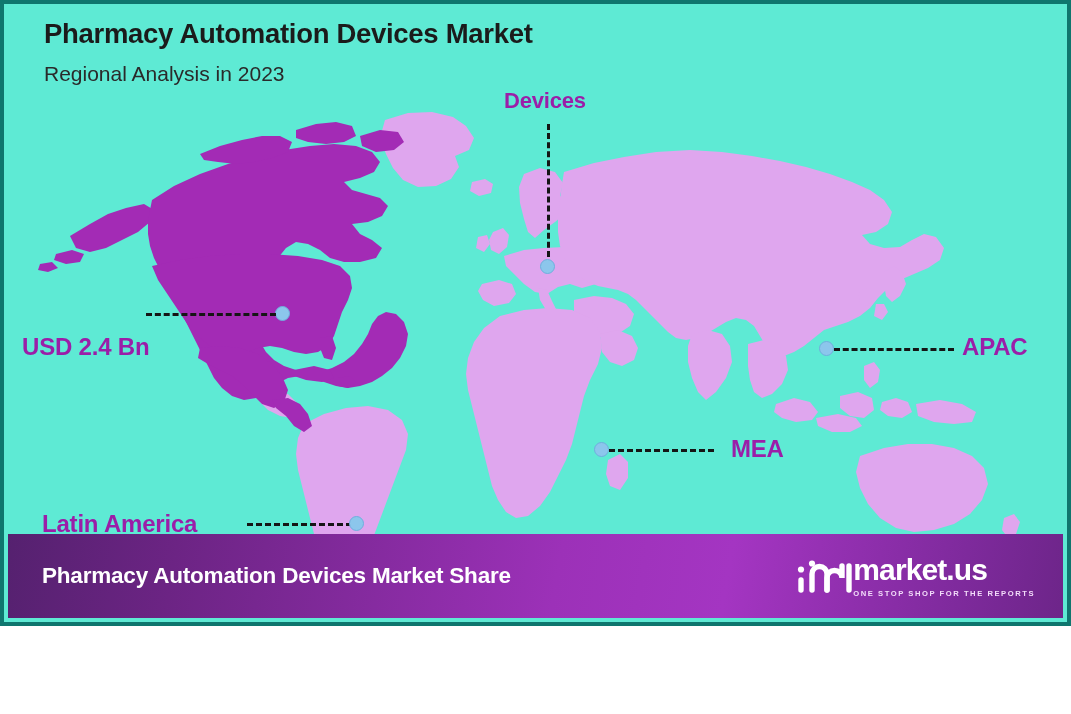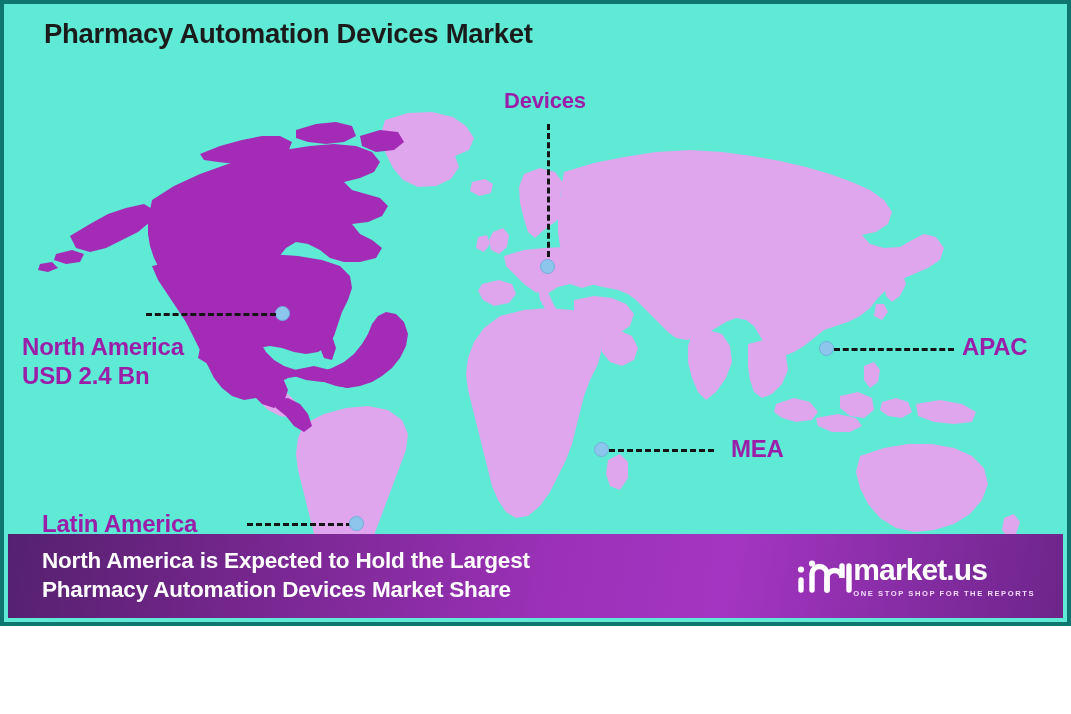--- a/index.html
+++ b/index.html
@@ -165,20 +165,21 @@
     white-space: nowrap;
   }
 </style>
 </head>
 <body>
 
 <div class="infographic">
 
   <div class="header">
     <h1 class="title">Pharmacy Automation Devices Market</h1>
+    <p class="subtitle">Regional Analysis in 2023</p>
   </div>
 
   <div class="map-wrap">
     <svg viewBox="0 0 1071 640" preserveAspectRatio="none" aria-hidden="true">
       <g fill="#DFA6EE">
 
         <path d="M381 116 L404 109 L428 108 L449 113 L462 122 L470 134 L465 146 L451 152 L455 163 L447 175 L432 182 L414 183 L399 176 L389 164 L382 150 L376 134 Z"></path>
 
         <path d="M468 178 L481 175 L489 180 L487 189 L475 192 L466 187 Z"></path>
 
@@ -265,40 +266,38 @@
 
   <div class="callouts">
 
     <div class="region-label mid" style="left:500px; top:84px;">Devices</div>
     <div class="leader-v" style="left:543px; top:120px; height:142px;"></div>
     <div class="dot" style="left:536px; top:255px;"></div>
 
     <div class="dot" style="left:271px; top:302px;"></div>
     <div class="leader-h" style="left:142px; top:309px; width:130px;"></div>
     <div class="region-label big" style="left:18px; top:328px;">
-      <div>North America</div>
       <div style="">USD 2.4 Bn</div>
     </div>
 
     <div class="dot" style="left:815px; top:337px;"></div>
     <div class="leader-h" style="left:830px; top:344px; width:120px;"></div>
     <div class="region-label big" style="left:958px; top:328px;">APAC</div>
 
     <div class="dot" style="left:590px; top:438px;"></div>
     <div class="leader-h" style="left:605px; top:445px; width:105px;"></div>
     <div class="region-label big" style="left:727px; top:430px;">MEA</div>
 
     <div class="region-label big" style="left:38px; top:505px;">Latin America</div>
     <div class="leader-h" style="left:243px; top:519px; width:105px;"></div>
     <div class="dot" style="left:345px; top:512px;"></div>
   </div>
 
   <div class="footer">
     <div class="footer-text">
-      <div>North America is Expected to Hold the Largest</div>
       <div>Pharmacy Automation Devices Market Share</div>
     </div>
 
     <div class="logo">
       <svg class="logo-mark" width="60" height="40" viewBox="0 0 60 40">
         <g fill="none" stroke="#ffffff" stroke-width="5.4" stroke-linecap="round">
           <path d="M8 34 L8 24"></path>
           <path d="M19 34 L19 18 A7.5 7.5 0 0 1 34 18 L34 34"></path>
           <path d="M34 34 L34 22 A7.5 7.5 0 0 1 49 22 L49 10"></path>
           <path d="M56 34 L56 10"></path>

